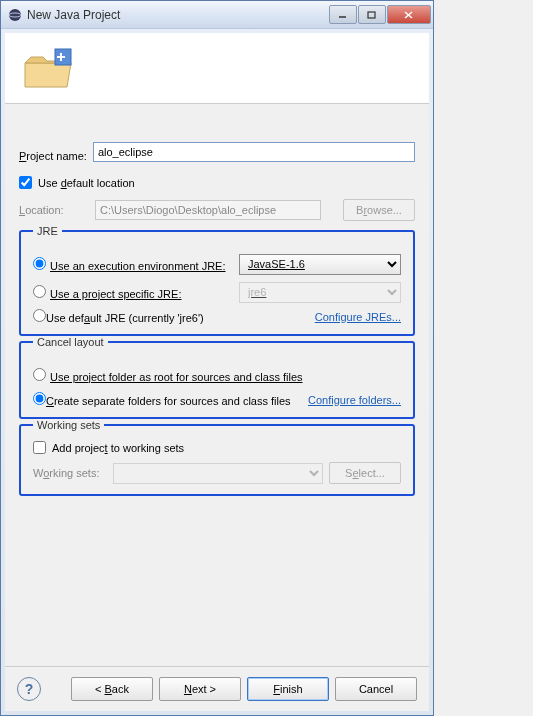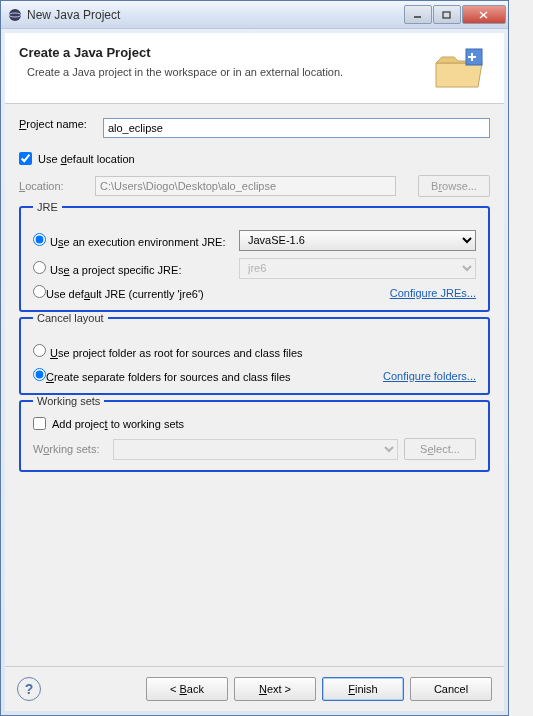--- a/index.html
+++ b/index.html
@@ -5,21 +5,21 @@
     * { box-sizing: border-box; margin: 0; padding: 0; }
     body {
       font-family: "Segoe UI", Tahoma, sans-serif;
       font-size: 11px;
       background: #f0f0f0;
       width: 533px;
       height: 716px;
       overflow: hidden;
     }
     .window {
-      width: 509px;
+      width: 434px;
       height: 716px;
       background: linear-gradient(to bottom, #e8eef7 0%, #dde5f0 100%);
       border: 1px solid #5a7ba8;
       display: flex;
       flex-direction: column;
     }
     .titlebar {
       height: 28px;
       background: linear-gradient(to bottom, #f3f6fb 0%, #dce6f4 50%, #cdd9eb 100%);
       display: flex;
@@ -77,23 +77,24 @@
     }
     .content {
       flex: 1;
       background: #f0f0f0;
       margin: 0 4px;
       padding: 14px 14px 10px 14px;
       overflow: auto;
     }
     .field-row {
       display: flex;
-      align-items: flex-start;
+      align-items: flex-end;
       margin-bottom: 14px;
-      gap: 16px;
+      gap: 6px;
+      margin-top: 24px;
     }
     .field-label { font-size: 11px; }
     .text-input {
       flex: 1;
       height: 20px;
       border: 1px solid #7a9cc6;
       padding: 1px 4px;
       font-size: 11px;
       background: #fff;
     }
@@ -141,20 +142,21 @@
       font-size: 11px;
       padding: 0 4px;
       color: #333;
     }
     .radio-row {
       display: flex;
       align-items: center;
       gap: 6px;
       margin: 6px 0;
       min-height: 22px;
+      text-decoration: underline;
     }
     .radio-row label { flex: 0 0 200px; font-size: 11px; }
     .radio-row input[type=radio] { margin-right: 4px; }
     .combo {
       flex: 1;
       height: 21px;
       border: 1px solid #8a8a8a;
       background: linear-gradient(to bottom, #fdfdfd, #e6e6e6);
       font-size: 11px;
       padding: 0 4px;
@@ -236,24 +238,20 @@
       <div class="win-btn close">
         <svg width="10" height="8">
             <line x1="1" y1="1" x2="8" y2="7" stroke="#fff" stroke-width="1.5"></line>
             <line x1="8" y1="1" x2="1" y2="7" stroke="#fff" stroke-width="1.5"></line>
           </svg>
       </div>
     </div>
   </div>
 
   <div class="header-panel">
-    <div class="header-text">
-      <div class="header-title">Create a Java Project</div>
-      <div class="header-desc">Create a Java project in the workspace or in an external location.</div>
-    </div>
     <div class="header-icon">
       <svg width="56" height="46" viewBox="0 0 56 46">
         <path d="M4 16 L4 40 L46 40 L50 16 Z" fill="#f5d896" stroke="#c4a560"></path>
         <path d="M4 16 L10 10 L22 10 L26 14 L46 14 L46 16 Z" fill="#e8c878" stroke="#c4a560"></path>
         <rect x="34" y="2" width="16" height="16" fill="#5a8dd8" stroke="#3a6db8"></rect>
         <path d="M40 6 L40 14 M36 10 L44 10" stroke="#fff" stroke-width="2"></path>
       </svg>
     </div>
   </div>
 

